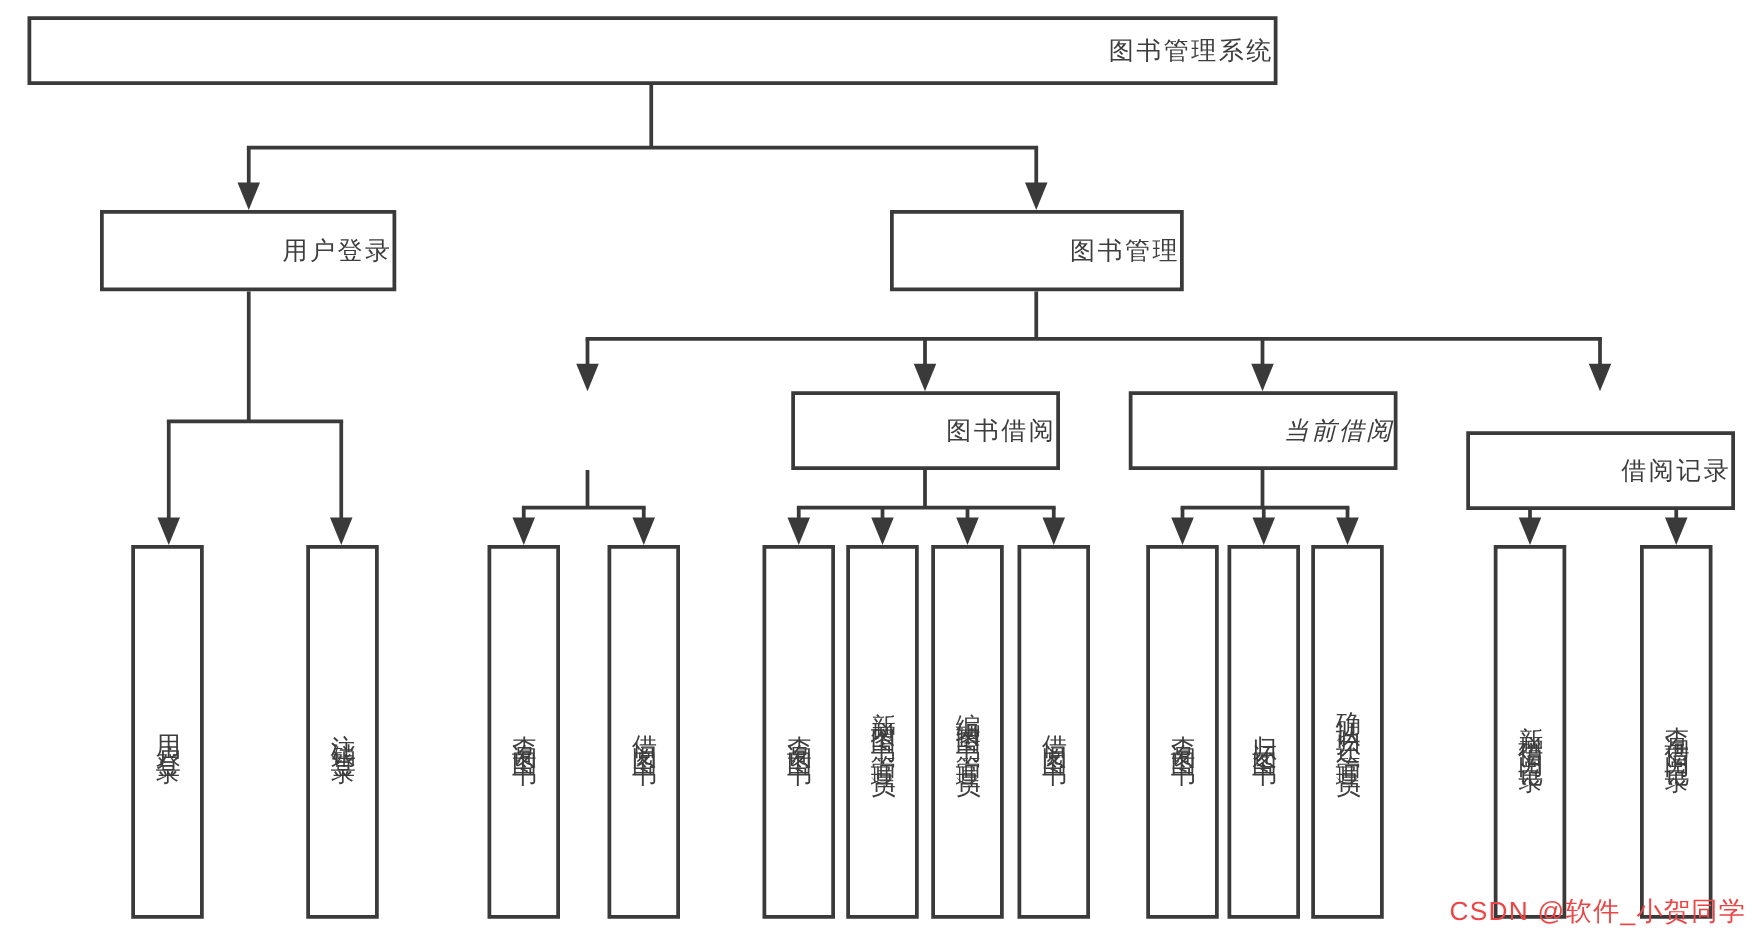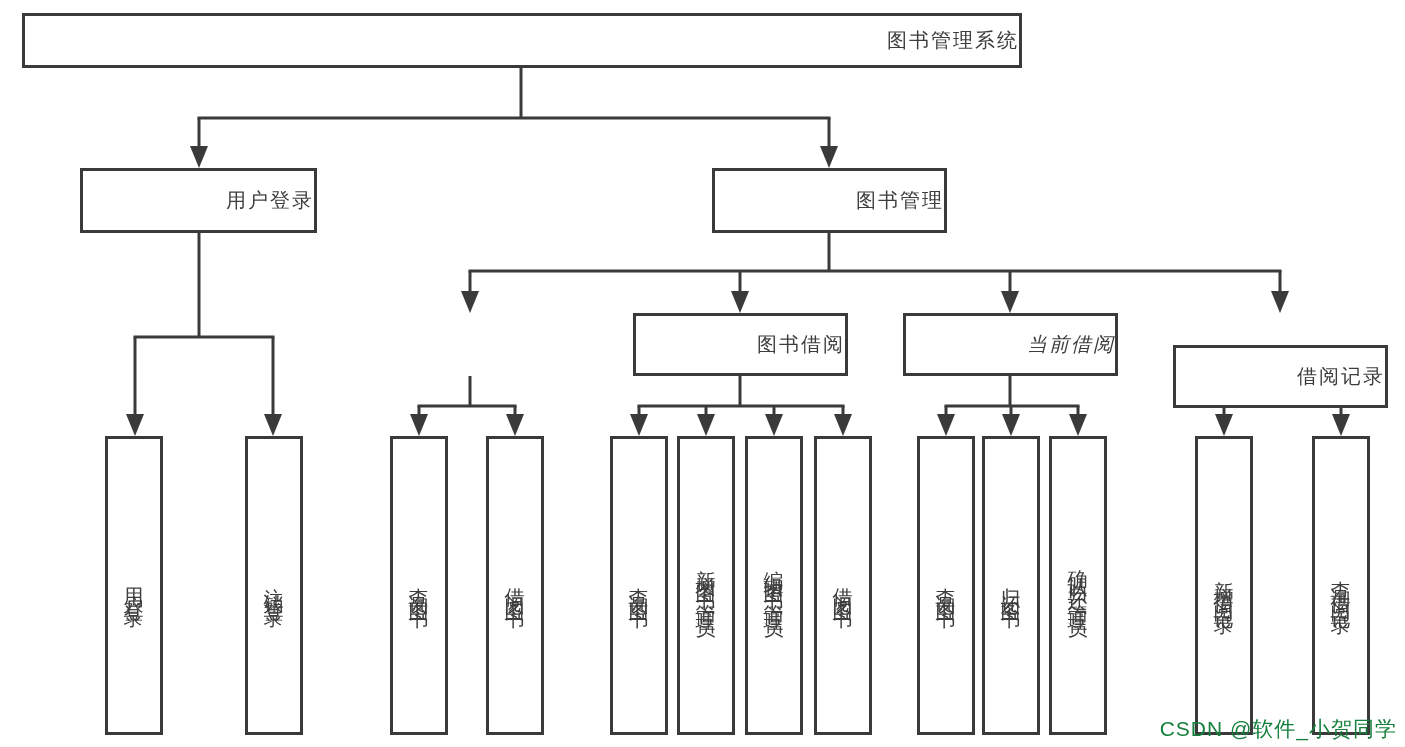--- a/index.html
+++ b/index.html
@@ -66,21 +66,21 @@
     letter-spacing: 7px;
     line-height: 1;
     white-space: nowrap;
   }
 
   .watermark {
     position: absolute;
     right: 8px;
     bottom: 4px;
     font-size: 21px;
-    color: #15803d;
+    color: #ef4444;
     letter-spacing: 1px;
     white-space: nowrap;
   }
 </style>
 </head>
 <body>
 
 <div class="stage">
 
   <svg class="wires" viewBox="0 0 1405 747">

